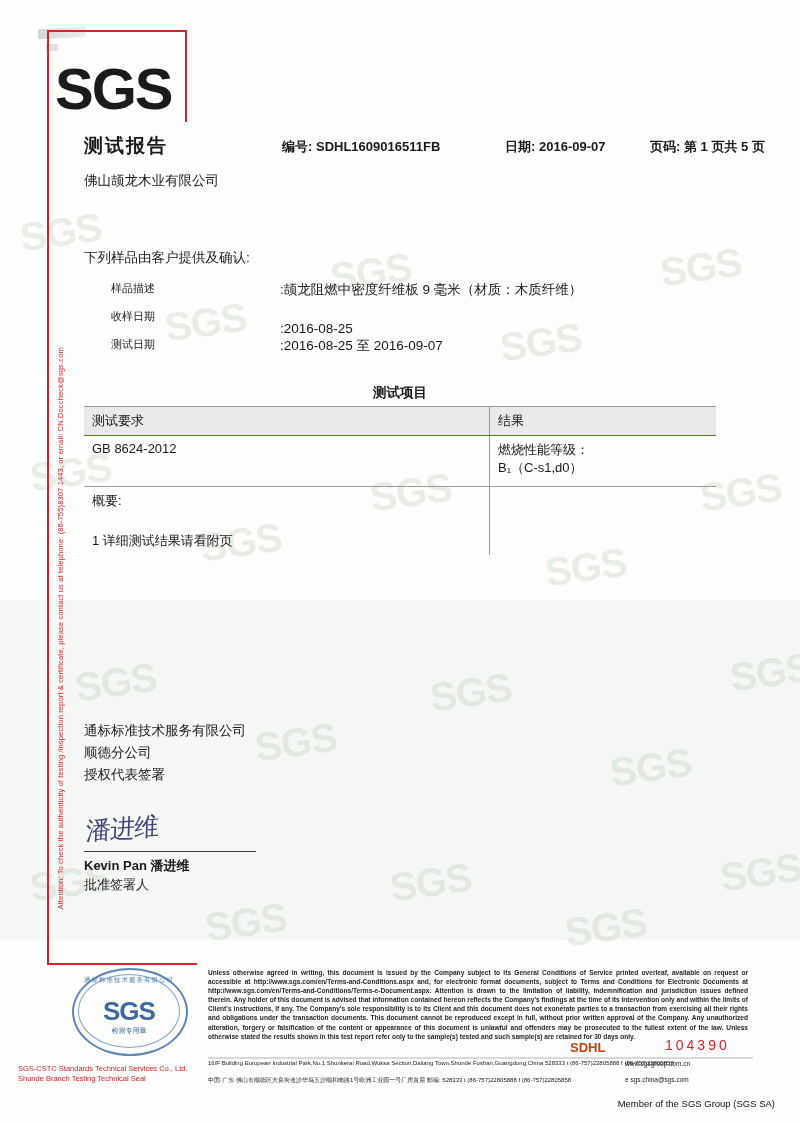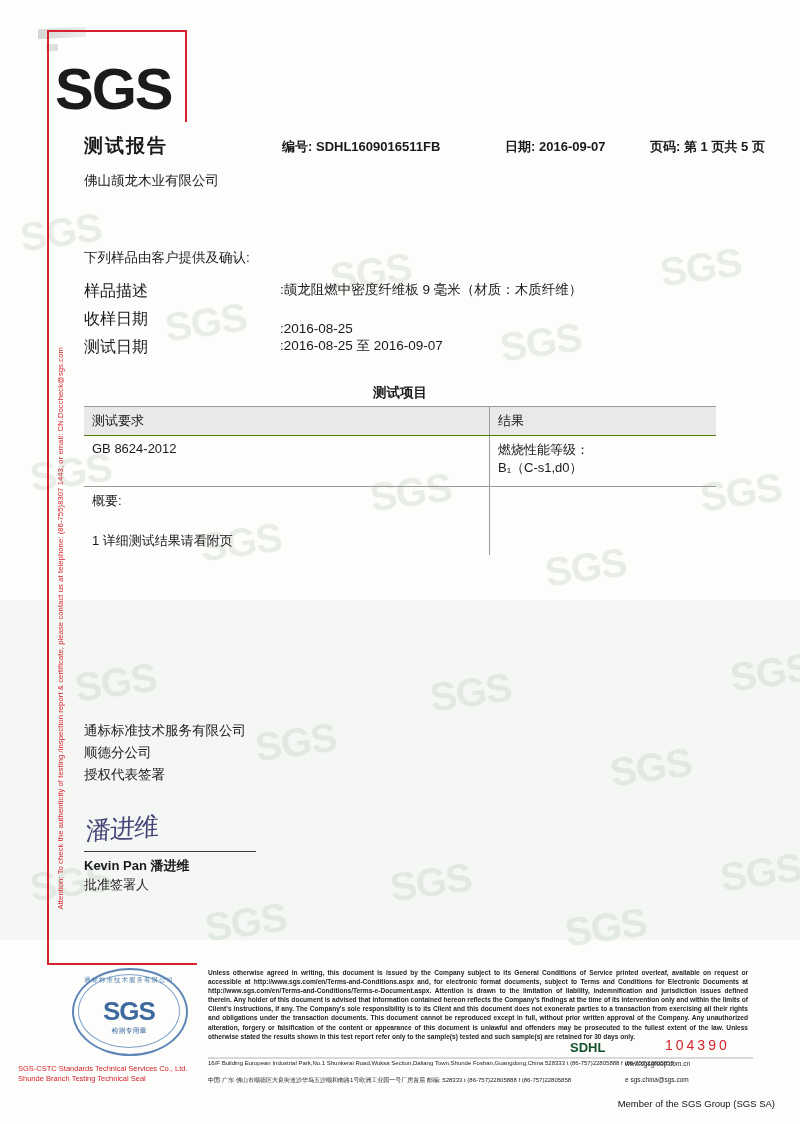--- a/index.html
+++ b/index.html
@@ -136,21 +136,21 @@
     left: 84px; top: 194px;
     font-size: 13.5px;
   }
 
   
   .provided-by {
     position: absolute;
     left: 84px; top: 249px;
     font-size: 13.5px;
   }
-  .lbl { position: absolute; font-size: 16px; }
+  .lbl { position: absolute; font-size: 11px; margin-left: 27px; }
   .val { position: absolute; font-size: 13.5px; }
 
   .l1 { left: 84px;  top: 281px; }
   .v1 { left: 280px; top: 281px; }
   .l2 { left: 84px;  top: 309px; }
   .v2 { left: 280px; top: 321px; }
   .l3 { left: 84px;  top: 337px; }
   .v3 { left: 280px; top: 337px; }
 
   
@@ -312,21 +312,21 @@
     left: 625px; top: 1076px;
     font-size: 6.5px;
     color: #222;
   }
 
   .sdhl-code {
     position: absolute;
     left: 570px; top: 1040px;
     font-size: 13px;
     font-weight: bold;
-    color: #14532d;
+    color: #c2410c;
     letter-spacing: 0px;
   }
   .serial-code {
     position: absolute;
     left: 665px; top: 1037px;
     font-size: 14px;
     color: #d4232c;
     letter-spacing: 3px;
   }
   .member-line {

